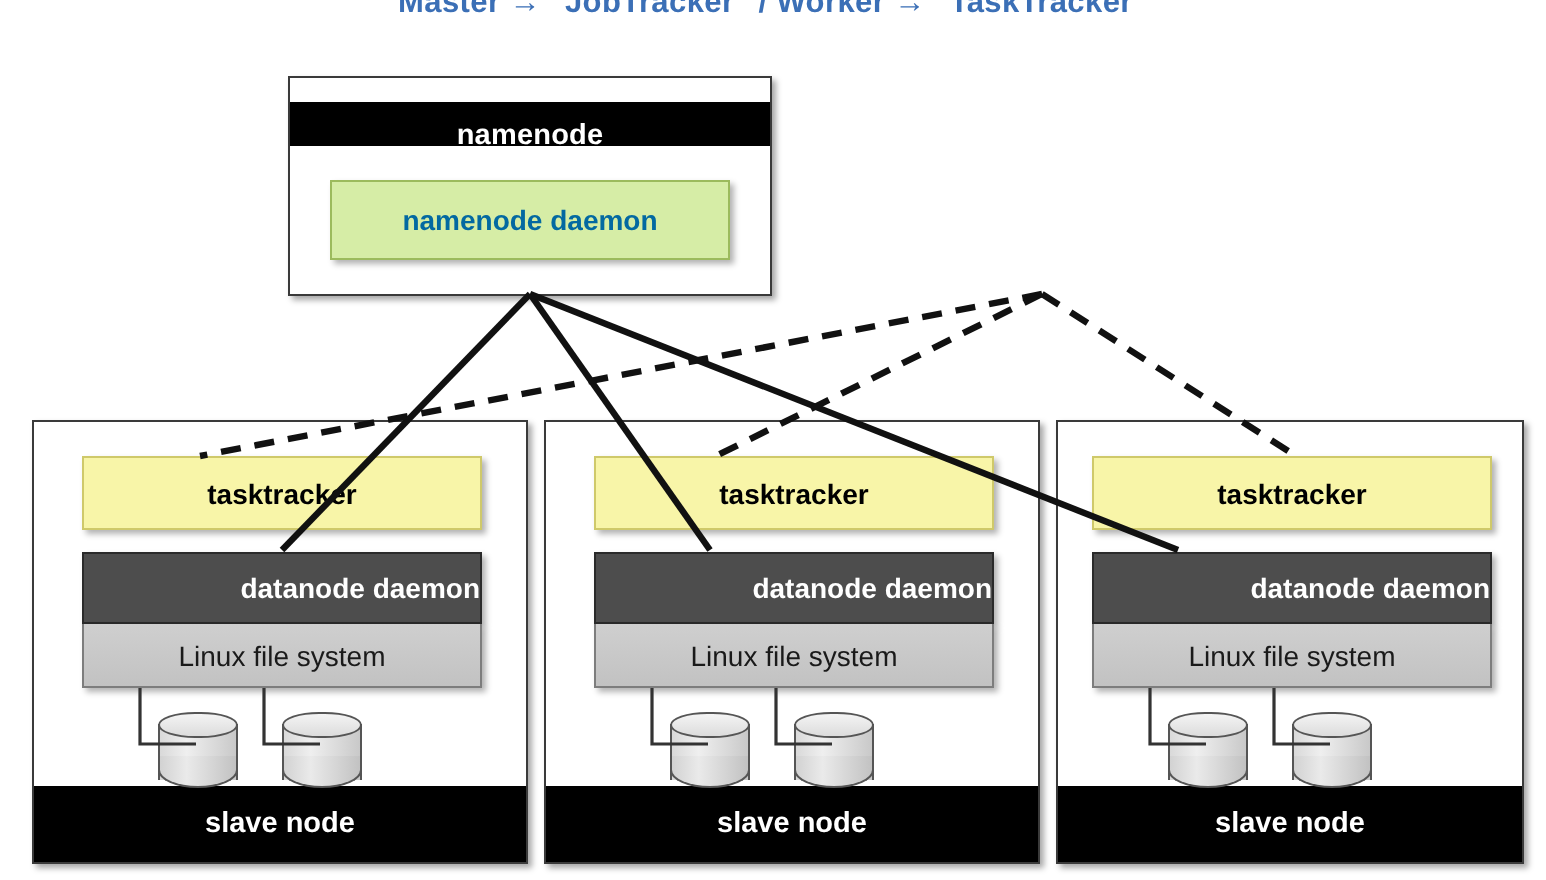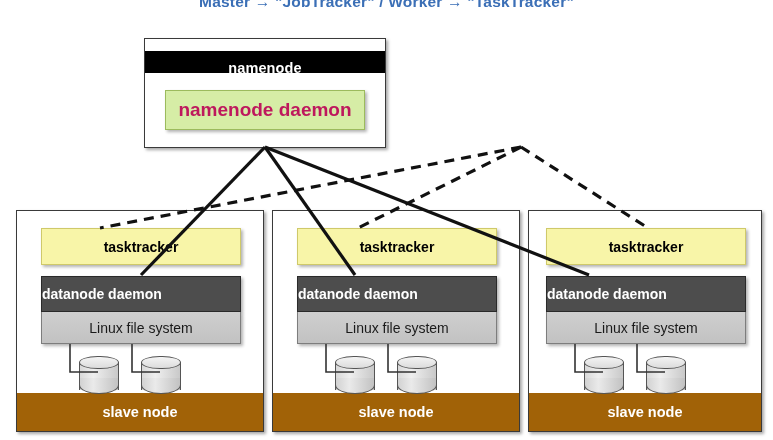--- a/index.html
+++ b/index.html
@@ -41,59 +41,59 @@
     margin-top:12px;
   }
   .node-body{
     position:absolute;left:0;right:0;bottom:0;
     background:#ffffff;
     display:flex;align-items:center;justify-content:center;
   }
   .daemon-box{
     box-sizing:border-box;
     display:flex;align-items:center;justify-content:center;
-    font-size:19px;font-weight:bold;color:#be185d;
+    font-size:14px;font-weight:bold;color:#0369a1;
     box-shadow:2px 2px 3px rgba(0,0,0,.3);
   }
   .daemon-green{background:#d6eda6;border:1.5px solid #9cbb5d;}
   .daemon-orange{background:#f3cb9c;border:1.5px solid #c08c54;}
 
   
   .slave-node{
     position:absolute;
     border:1px solid #3a3a3a;
     background:#ffffff;
     box-sizing:border-box;
     box-shadow:2px 2px 3px rgba(0,0,0,.35);
     z-index:4;
   }
   .slave-body{
     position:absolute;left:0;right:0;top:0;
     background:#ffffff;
   }
   .slave-footer{
     position:absolute;left:0;right:0;bottom:0;
-    background:#a16207;color:#ffffff;
+    background:#000000;color:#ffffff;
     font-size:14.5px;font-weight:bold;
     display:flex;align-items:center;justify-content:center;
   }
   .tasktracker{
     position:absolute;
     box-sizing:border-box;
     background:#f8f5a8;border:1.5px solid #cfc96a;
     display:flex;align-items:center;justify-content:center;
     font-size:14px;font-weight:bold;color:#000000;
     box-shadow:2px 2px 3px rgba(0,0,0,.3);
     z-index:7;
   }
   .datanode{
     position:absolute;
     box-sizing:border-box;
     background:#4d4d4d;border:1px solid #2a2a2a;
-    display:flex;align-items:center;justify-content:flex-start;
+    display:flex;align-items:center;justify-content:flex-end;
     font-size:14px;font-weight:bold;color:#ffffff;
     box-shadow:2px 2px 3px rgba(0,0,0,.3);
     z-index:7;
   }
   .linuxfs{
     position:absolute;
     box-sizing:border-box;
     background:linear-gradient(180deg,#cfcfcf 0%,#c2c2c2 100%);
     border:1px solid #7d7d7d;border-top:none;
     display:flex;align-items:center;justify-content:center;

